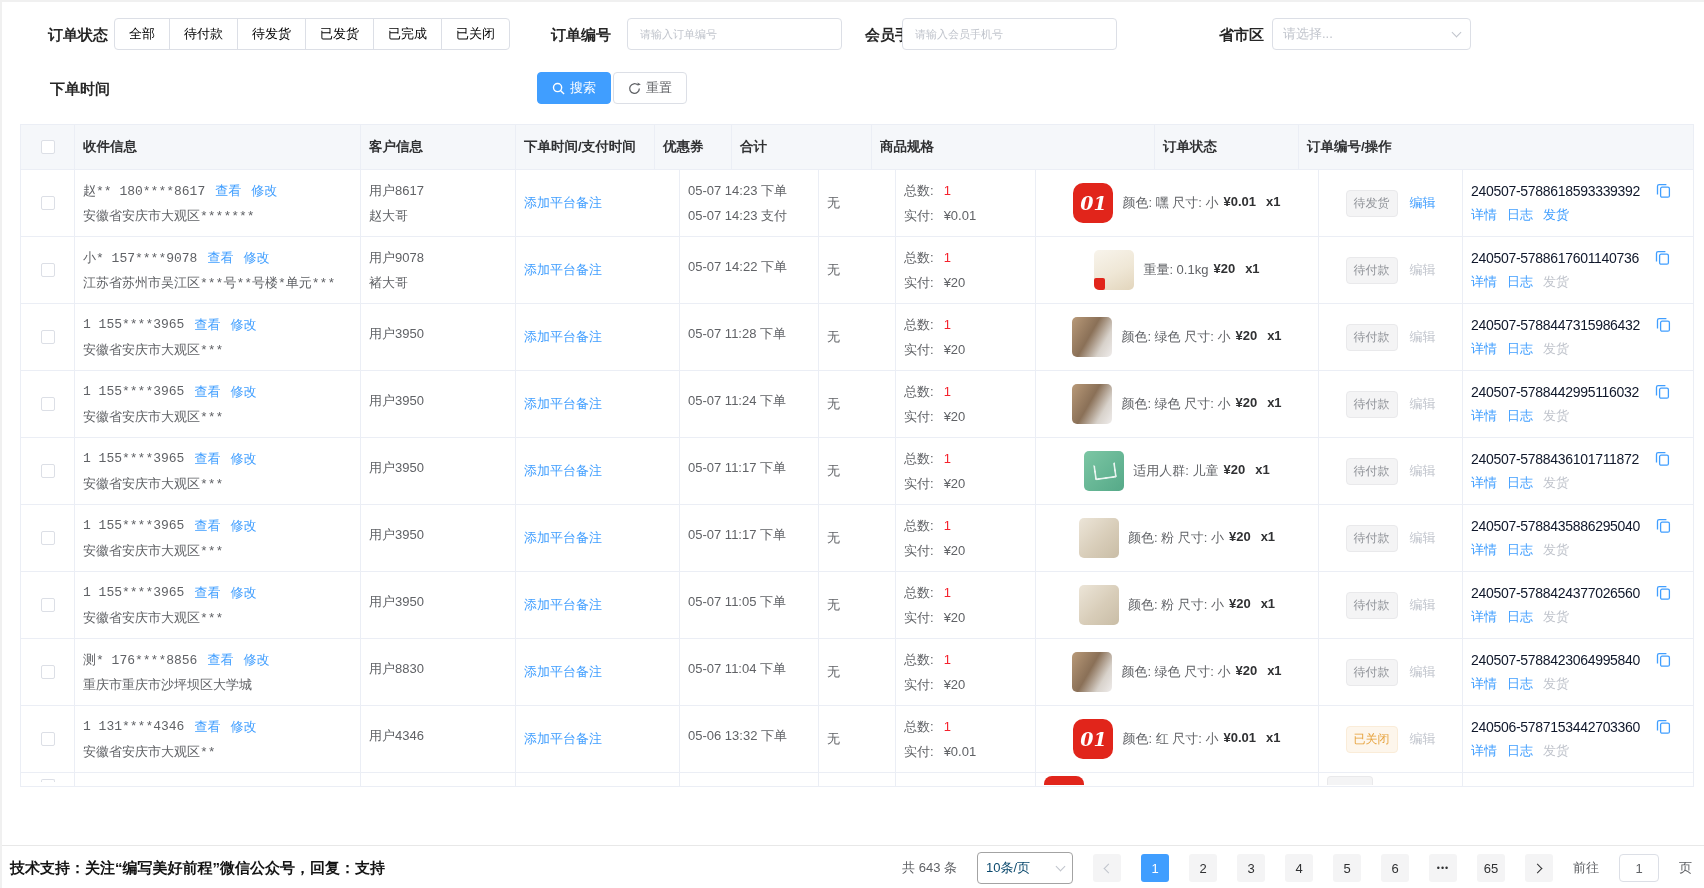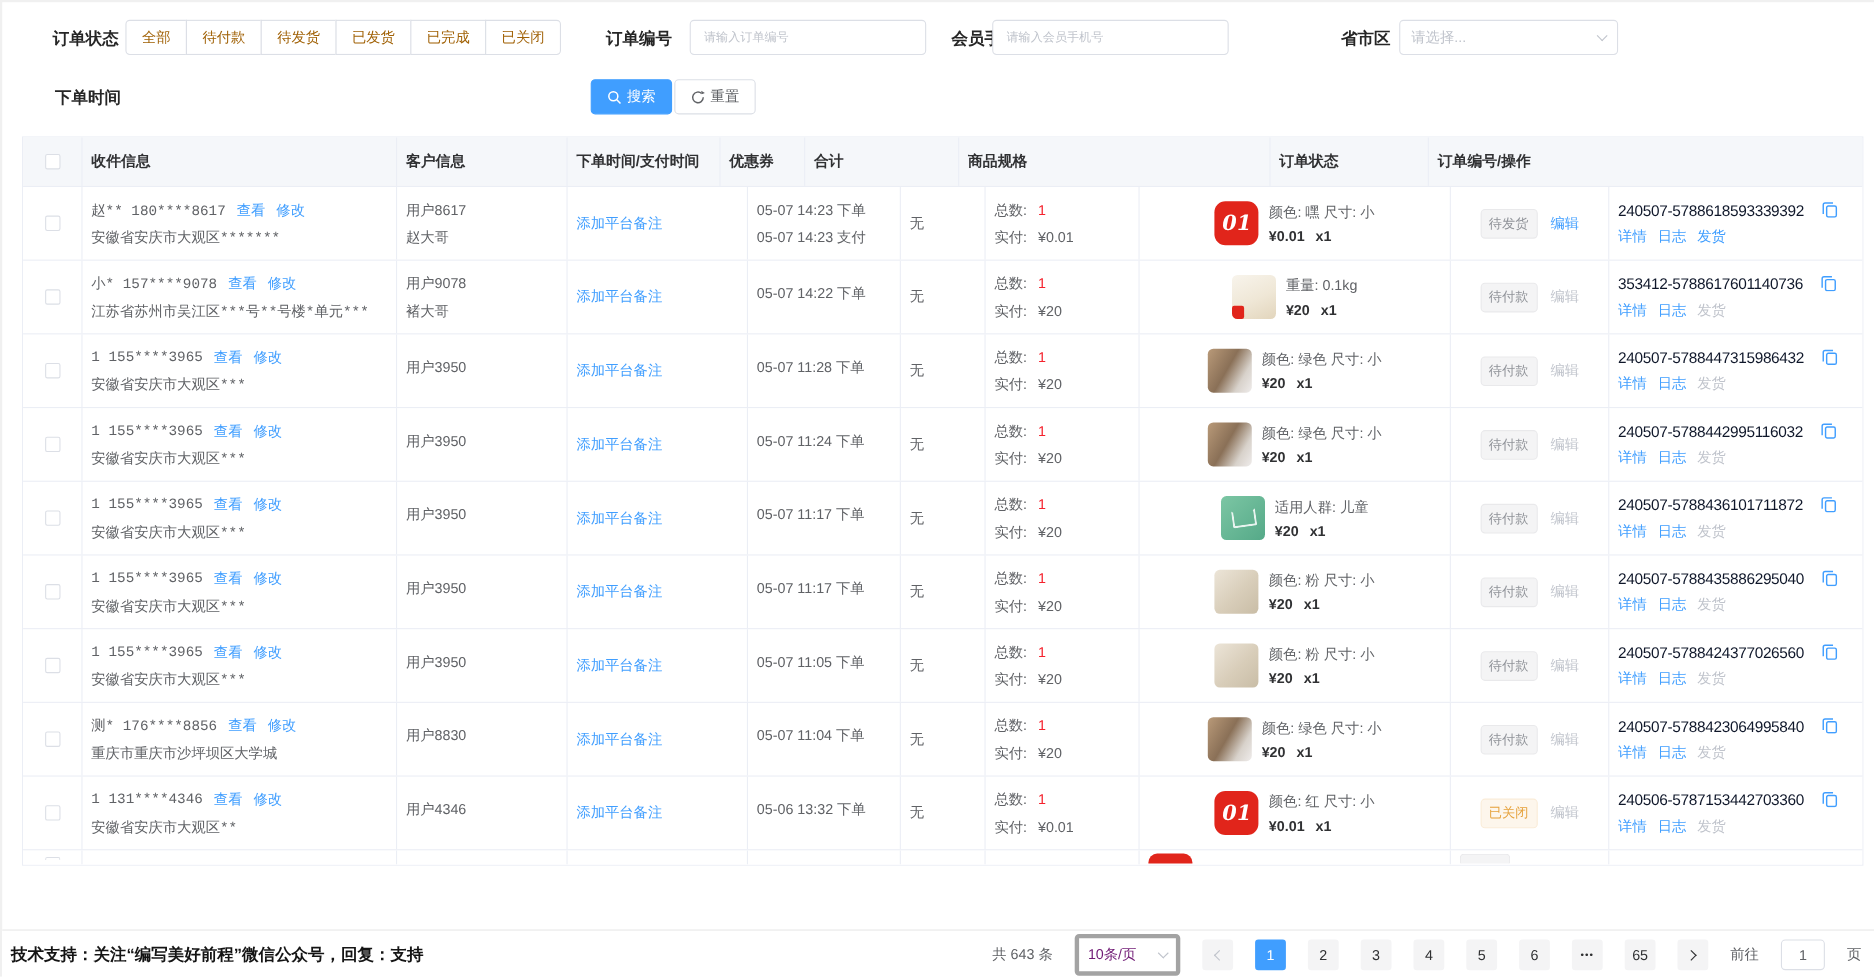--- a/index.html
+++ b/index.html
@@ -5,21 +5,21 @@
   * { margin:0; padding:0; box-sizing:border-box; }
   html,body { width:1704px; height:888px; background:#fff; overflow:hidden;
     font-family:"Liberation Sans","DejaVu Sans",sans-serif; }
   .page { position:relative; width:1704px; height:888px; background:#fff; border-left:2px solid #f0f0f0; border-top:2px solid #f0f0f0; }
 
   
   .filter-panel { position:relative; height:122px; }
   .flabel { position:absolute; font-weight:bold; font-size:15px; color:#262626; white-space:nowrap; }
   .btn-group { position:absolute; left:112px; top:16px; display:flex; }
   .gbtn { height:32px; padding:0 14px; border:1px solid #dcdfe6; background:#fff; font-size:13px;
-    color:#a16207; display:flex; align-items:center; margin-left:-1px; cursor:pointer;
+    color:#000000; display:flex; align-items:center; margin-left:-1px; cursor:pointer;
     font-family:inherit; white-space:nowrap; }
   .gbtn:first-child { border-radius:4px 0 0 4px; margin-left:0; }
   .gbtn:last-child { border-radius:0 4px 4px 0; }
   .f-input { position:absolute; height:32px; border:1px solid #dcdfe6; border-radius:4px;
     font-size:11px; color:#606266; padding:0 12px; font-family:inherit; outline:none; }
   .f-input::placeholder { color:#c0c4cc; }
   .f-select { position:absolute; height:32px; border:1px solid #dcdfe6; border-radius:4px;
     display:flex; align-items:center; padding:0 10px; cursor:pointer; }
   .f-select .ph { color:#c0c4cc; font-size:13px; flex:1; }
   .chevron-down { width:7px; height:7px; border-right:1.4px solid #c0c4cc; border-bottom:1.4px solid #c0c4cc;
@@ -70,21 +70,21 @@
     font-style:italic; font-size:19px; }
   .img-bottles { background:linear-gradient(155deg,#f8f4ec 0%,#efe7d6 55%,#e2d5bc 100%); }
   .img-bottles::after { content:""; position:absolute; left:0; bottom:0; width:11px; height:12px;
     background:#e1251b; border-radius:2px 2px 2px 5px; }
   .img-woman { background:linear-gradient(120deg,#b99a79 0%,#8a7057 45%,#d8d2cb 75%,#efeceb 100%); }
   .img-green { background:linear-gradient(135deg,#7cc6a4 0%,#55a988 100%); }
   .img-green::after { content:""; position:absolute; left:10px; top:12px; width:18px; height:12px;
     border:2px solid #ffffff; border-top-color:transparent; border-radius:2px;
     transform:rotate(-8deg); opacity:.85; }
   .img-hangers { background:linear-gradient(135deg,#ece5d8 0%,#d8cdb9 55%,#c9bda6 100%); }
-  .spec-lines { display:flex; flex-direction:column; gap:5px; min-width:0; }
+  .spec-lines { display:flex; flex-direction:row; gap:5px; min-width:0; }
   .spec-price { font-weight:bold; color:#303133; display:flex; gap:10px; }
   .td.col-status { flex-direction:row; align-items:center; gap:12px; }
   .badge { font-size:12px; padding:4px 7px; border-radius:4px; background:#f4f4f5; color:#909399;
     border:1px solid #e9e9eb; white-space:nowrap; }
   .badge.warning { background:#fdf6ec; color:#e6a23c; border-color:#faecd8; }
   .order-no { font-size:14px; color:#0f172a; letter-spacing:-0.3px; }
   .copy-icon { display:inline-flex; cursor:pointer; margin-left:6px; vertical-align:middle; }
 
   .tr.partial { height:14px; border-top:1px solid #ebeef5; overflow:hidden; }
   .tr.partial .td { justify-content:flex-start; padding-top:5px; }
@@ -93,22 +93,22 @@
     border-bottom:none; border-radius:4px 4px 0 0; }
   .partial-check { width:14px; height:8px; border:1px solid #dcdfe6; border-bottom:none;
     border-radius:2px 2px 0 0; margin-top:1px; }
 
   
   .bottom-bar { position:absolute; left:0; top:843px; width:1704px; height:45px; background:#fff;
     border-top:1px solid #e8e8e8; display:flex; align-items:center; justify-content:space-between;
     padding:0 14px 0 8px; }
   .support { font-weight:bold; font-size:15px; color:#141414; }
   .pagination { display:flex; align-items:center; gap:20px; font-size:13px; color:#606266; }
-  .psize { width:96px; height:28px; border:4px solid #a3a3a3; border-radius:4px; display:flex;
-    align-items:center; justify-content:space-between; padding:15px 8px; cursor:pointer; color:#701a75; }
+  .psize { width:96px; height:28px; border:1px solid #a3a3a3; border-radius:4px; display:flex;
+    align-items:center; justify-content:space-between; padding:15px 8px; cursor:pointer; color:#0c4a6e; }
   .page-btn { min-width:28px; height:28px; border:none; border-radius:3px; background:#f4f4f5;
     color:#303133; font-size:13px; display:flex; align-items:center; justify-content:center;
     cursor:pointer; font-family:inherit; padding:0 6px; }
   .page-btn.active { background:#409eff; color:#fff; }
   .page-btn.dots { font-size:9px; letter-spacing:1px; color:#303133; }
   .chev-left { width:7px; height:7px; border-left:1.6px solid #c0c4cc; border-bottom:1.6px solid #c0c4cc;
     transform:rotate(45deg); margin-left:3px; }
   .chev-right { width:7px; height:7px; border-right:1.6px solid #303133; border-top:1.6px solid #303133;
     transform:rotate(45deg); margin-right:3px; }
   .goto-input { width:40px; height:28px; border:1px solid #dcdfe6; border-radius:4px; text-align:center;
@@ -284,21 +284,21 @@
           <span>x1</span>
         </div>
       </div>
     </div>
     <div class="td col-status">
       <span class="badge info">待付款</span>
       <a class="link disabled">编辑</a>
     </div>
     <div class="td col-order">
       <div class="line">
-        <span class="order-no">353412-5788617601140736</span>
+        <span class="order-no">240507-5788617601140736</span>
         <span class="copy-icon">
                 <svg width="15" height="15" viewBox="0 0 15 15">
                   <rect x="4.6" y="4.2" width="8.8" height="10" rx="1.5" fill="none" stroke="#409eff" stroke-width="1.3"></rect>
                   <path d="M10.4 1.6 H3.2 A1.7 1.7 0 0 0 1.5 3.3 V11.6" fill="none" stroke="#409eff" stroke-width="1.3"></path>
                 </svg>
               </span>
       </div>
       <div class="line">
         <a class="link">详情</a>
         <a class="link">日志</a>

